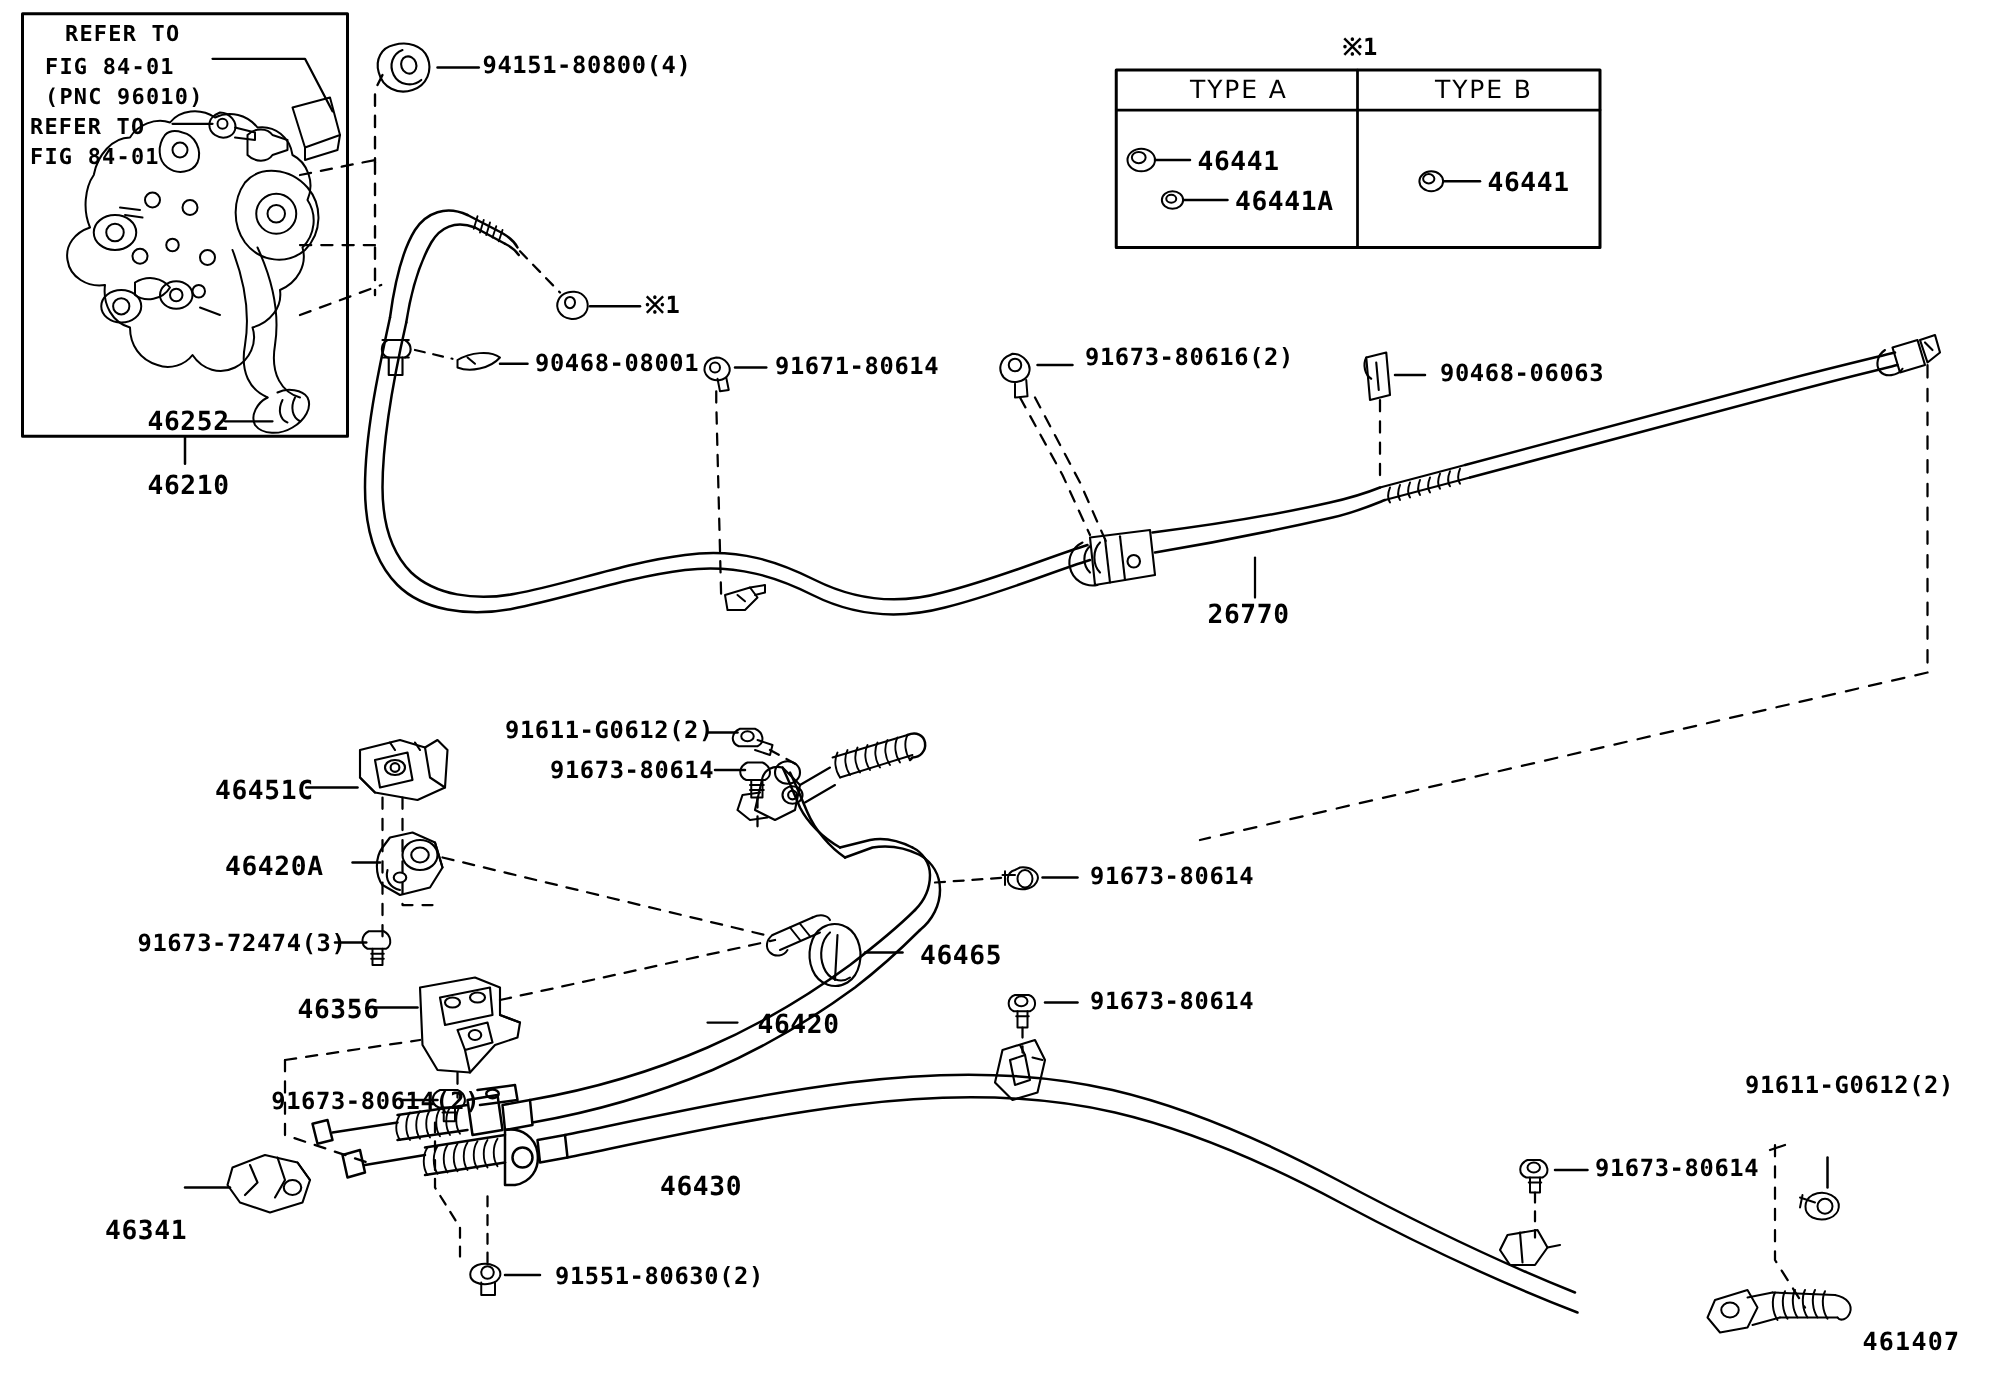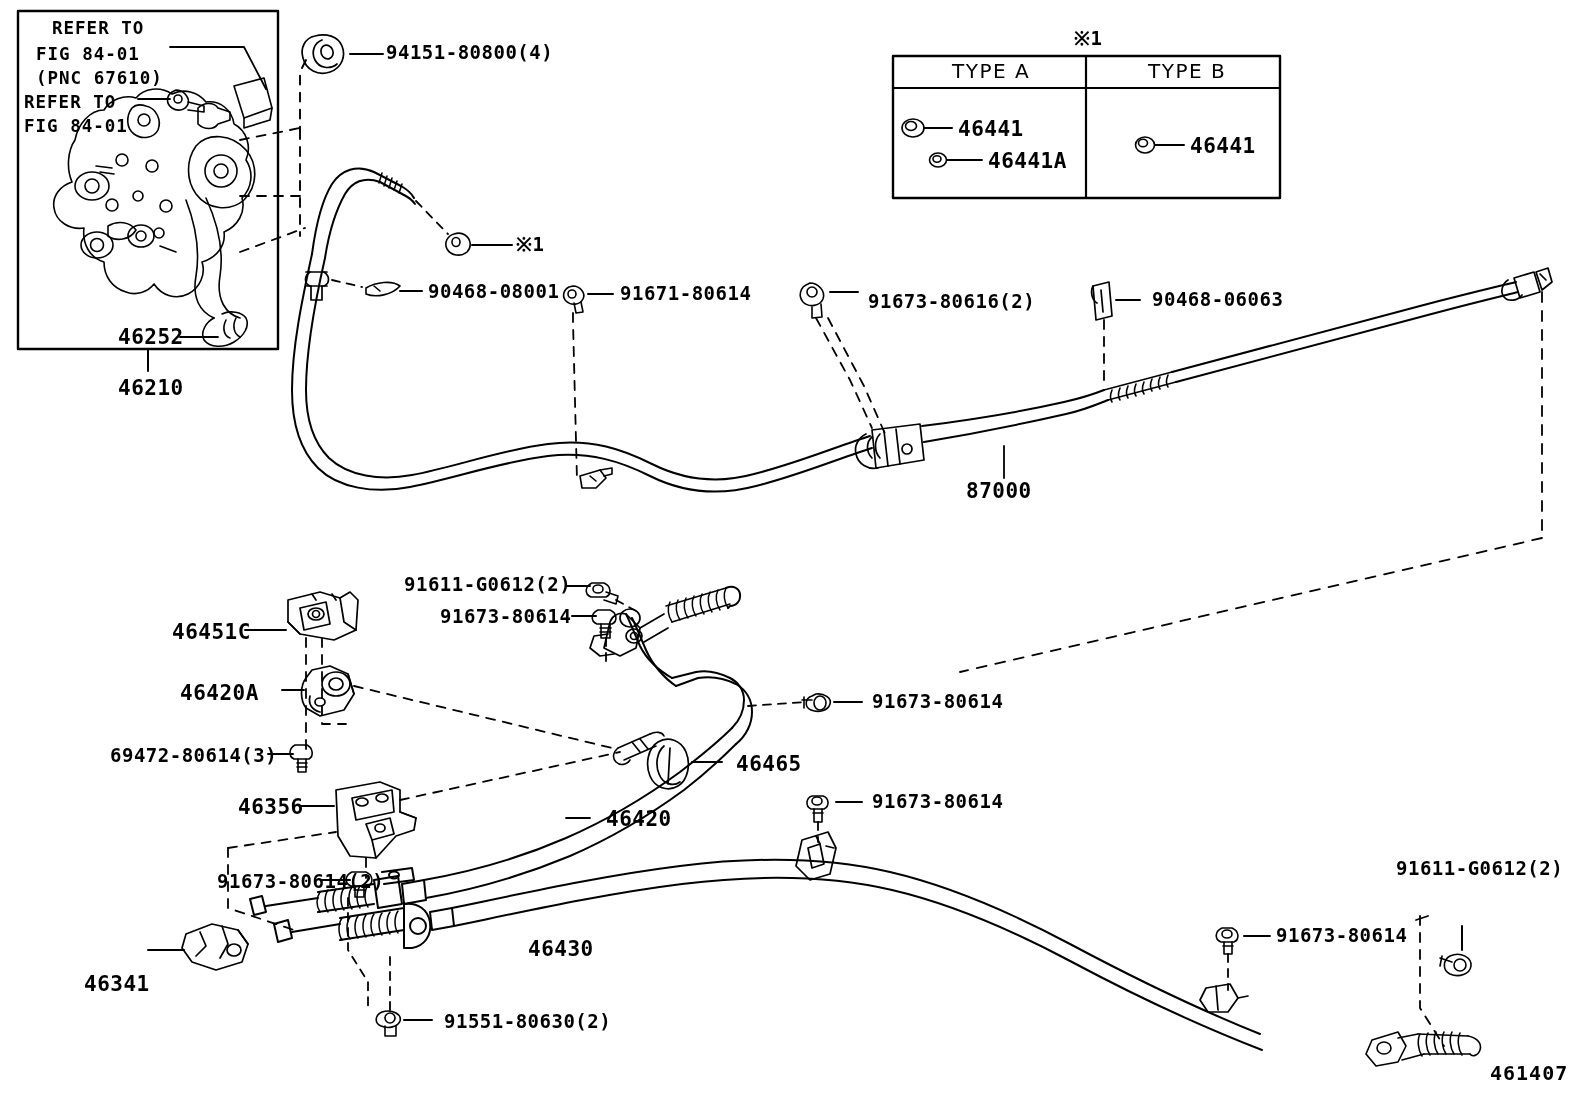--- a/index.html
+++ b/index.html
@@ -509,46 +509,46 @@
       <path d="M1442 956 L1440 966"></path>
     </g>
     <path d="M1462 950 L1462 926" stroke-width="2"></path>
     <path d="M1420 916 L1420 1008 L1444 1046" stroke-width="1.8" stroke-dasharray="9 8"></path>
     <path d="M1416 920 L1428 916" stroke-width="1.8"></path>
   </g>
 </svg>
 
 <div class="lbl box" style="left:52px;top:18px;">REFER TO</div>
 <div class="lbl box" style="left:36px;top:44px;">FIG 84-01</div>
-<div class="lbl box" style="left:36px;top:68px;">(PNC 67610)</div>
+<div class="lbl box" style="left:36px;top:68px;">(PNC 96010)</div>
 <div class="lbl box" style="left:24px;top:92px;">REFER TO</div>
 <div class="lbl box" style="left:24px;top:116px;">FIG 84-01</div>
 <div class="lbl big" style="left:118px;top:325px;">46252</div>
 <div class="lbl big" style="left:118px;top:376px;">46210</div>
 
 <div class="lbl mark" style="left:1074px;top:28px;">※1</div>
 <div class="lbl tbl" style="left:952px;top:60px;">TYPE A</div>
 <div class="lbl tbl" style="left:1148px;top:60px;text-align:right;">TYPE B</div>
 <div class="lbl big" style="left:958px;top:117px;">46441</div>
 <div class="lbl big" style="left:988px;top:149px;">46441A</div>
 <div class="lbl big" style="left:1190px;top:134px;">46441</div>
 
 <div class="lbl" style="left:386px;top:42px;">94151-80800(4)</div>
 <div class="lbl mark" style="left:516px;top:234px;">※1</div>
 <div class="lbl" style="left:428px;top:281px;">90468-08001</div>
 <div class="lbl" style="left:620px;top:283px;">91671-80614</div>
-<div class="lbl" style="left:868px;top:291px;">91673-80616(2)</div>
+<div class="lbl" style="left:868px;top:276px;">91673-80616(2)</div>
 <div class="lbl" style="left:1152px;top:289px;">90468-06063</div>
-<div class="lbl big" style="left:966px;top:479px;">87000</div>
+<div class="lbl big" style="left:966px;top:479px;">26770</div>
 
 <div class="lbl" style="left:404px;top:574px;">91611-G0612(2)</div>
 <div class="lbl" style="left:440px;top:606px;">91673-80614</div>
 <div class="lbl big" style="left:172px;top:620px;">46451C</div>
 <div class="lbl big" style="left:180px;top:681px;">46420A</div>
-<div class="lbl" style="left:110px;top:745px;">69472-80614(3)</div>
+<div class="lbl" style="left:110px;top:745px;">91673-72474(3)</div>
 <div class="lbl" style="left:872px;top:691px;">91673-80614</div>
 <div class="lbl big" style="left:736px;top:752px;">46465</div>
 <div class="lbl big" style="left:238px;top:795px;">46356</div>
 <div class="lbl big" style="left:606px;top:807px;">46420</div>
 <div class="lbl" style="left:872px;top:791px;">91673-80614</div>
 <div class="lbl" style="left:176px;top:871px;margin-left:41px;">91673-80614(2)</div>
 <div class="lbl big" style="left:84px;top:940px;margin-top:32px;">46341</div>
 <div class="lbl big" style="left:528px;top:937px;">46430</div>
 <div class="lbl" style="left:444px;top:1011px;">91551-80630(2)</div>
 <div class="lbl" style="left:1396px;top:858px;">91611-G0612(2)</div>

